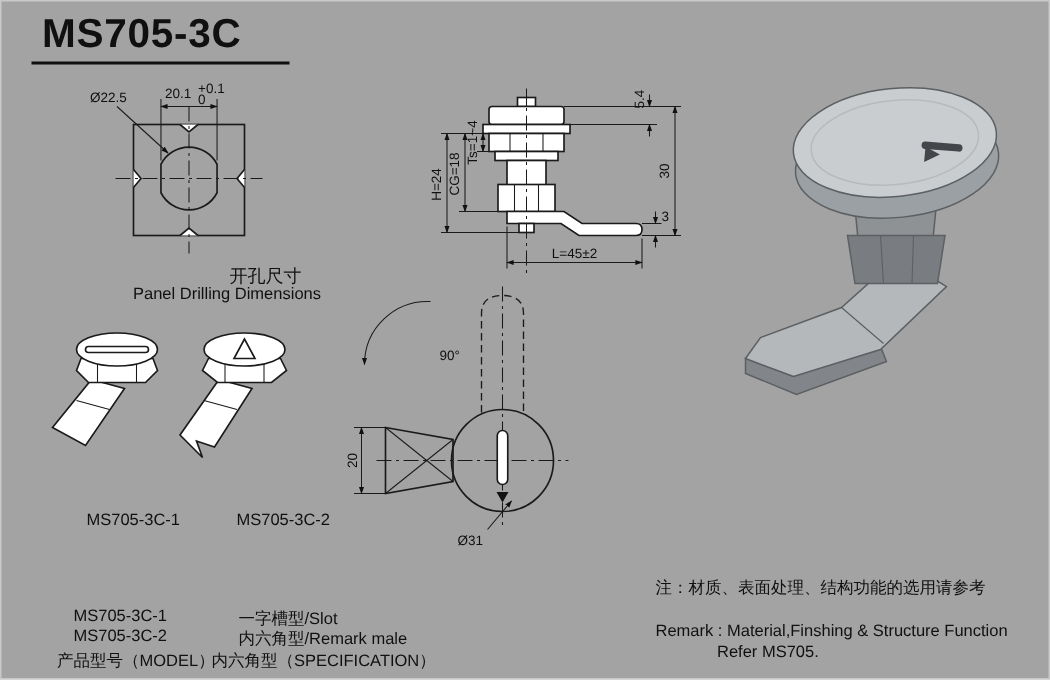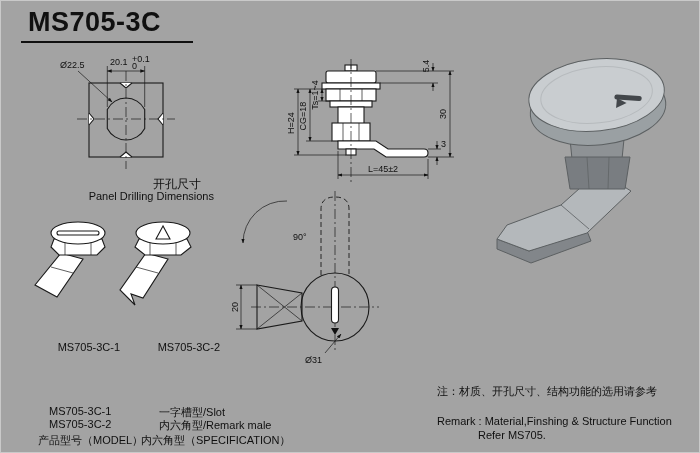--- a/index.html
+++ b/index.html
@@ -190,21 +190,21 @@
         <text class="dim" x="72" y="53" font-size="10">90°</text>
       </g>
       <g>
         <line x1="104" y1="166" x2="120" y2="147" class="thin" marker-end="url(#a5)"></line>
         <text class="dim" x="84" y="176" font-size="10">Ø31</text>
       </g>
     </g>
   </svg>
 
 
-  <div class="note" style="left:436px;top:383px">注：材质、开孔尺寸、结构功能的选用请参考</div>
+  <div class="note" style="left:436px;top:383px">注：材质、表面处理、结构功能的选用请参考</div>
   <div class="note" style="left:436px;top:414px">Remark : Material,Finshing &amp; Structure Function</div>
   <div class="note" style="left:477px;top:428px">Refer MS705.</div>
 
   <div class="note" style="left:48px;top:404px">MS705-3C-1</div>
   <div class="note" style="left:158px;top:404px">一字槽型/Slot</div>
   <div class="note" style="left:48px;top:417px">MS705-3C-2</div>
   <div class="note" style="left:158px;top:417px">内六角型/Remark male</div>
   <div class="note" style="left:37px;top:432px">产品型号（MODEL）</div>
   <div class="note" style="left:140px;top:432px">内六角型（SPECIFICATION）</div>
 

